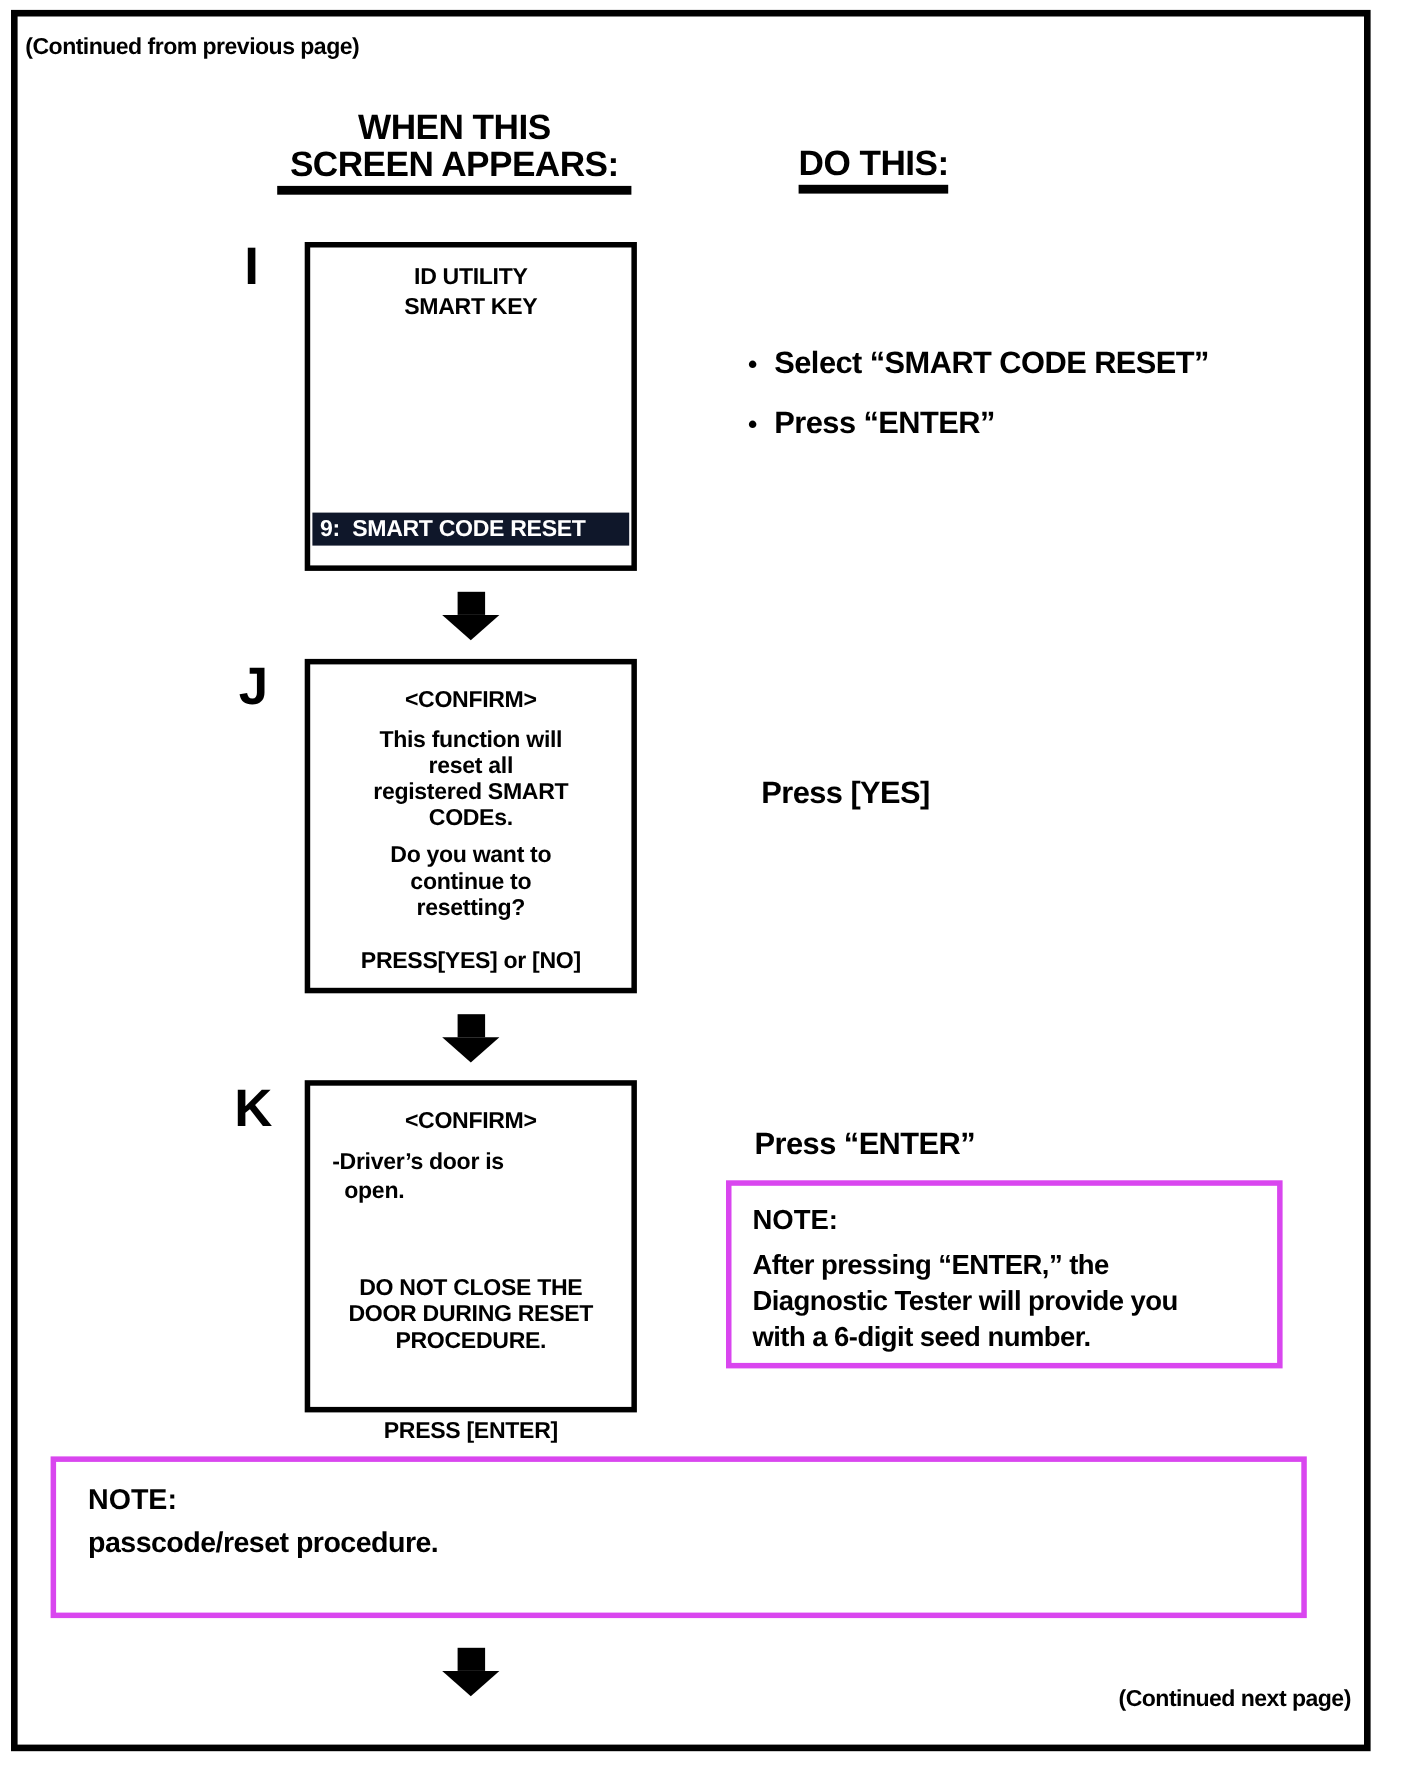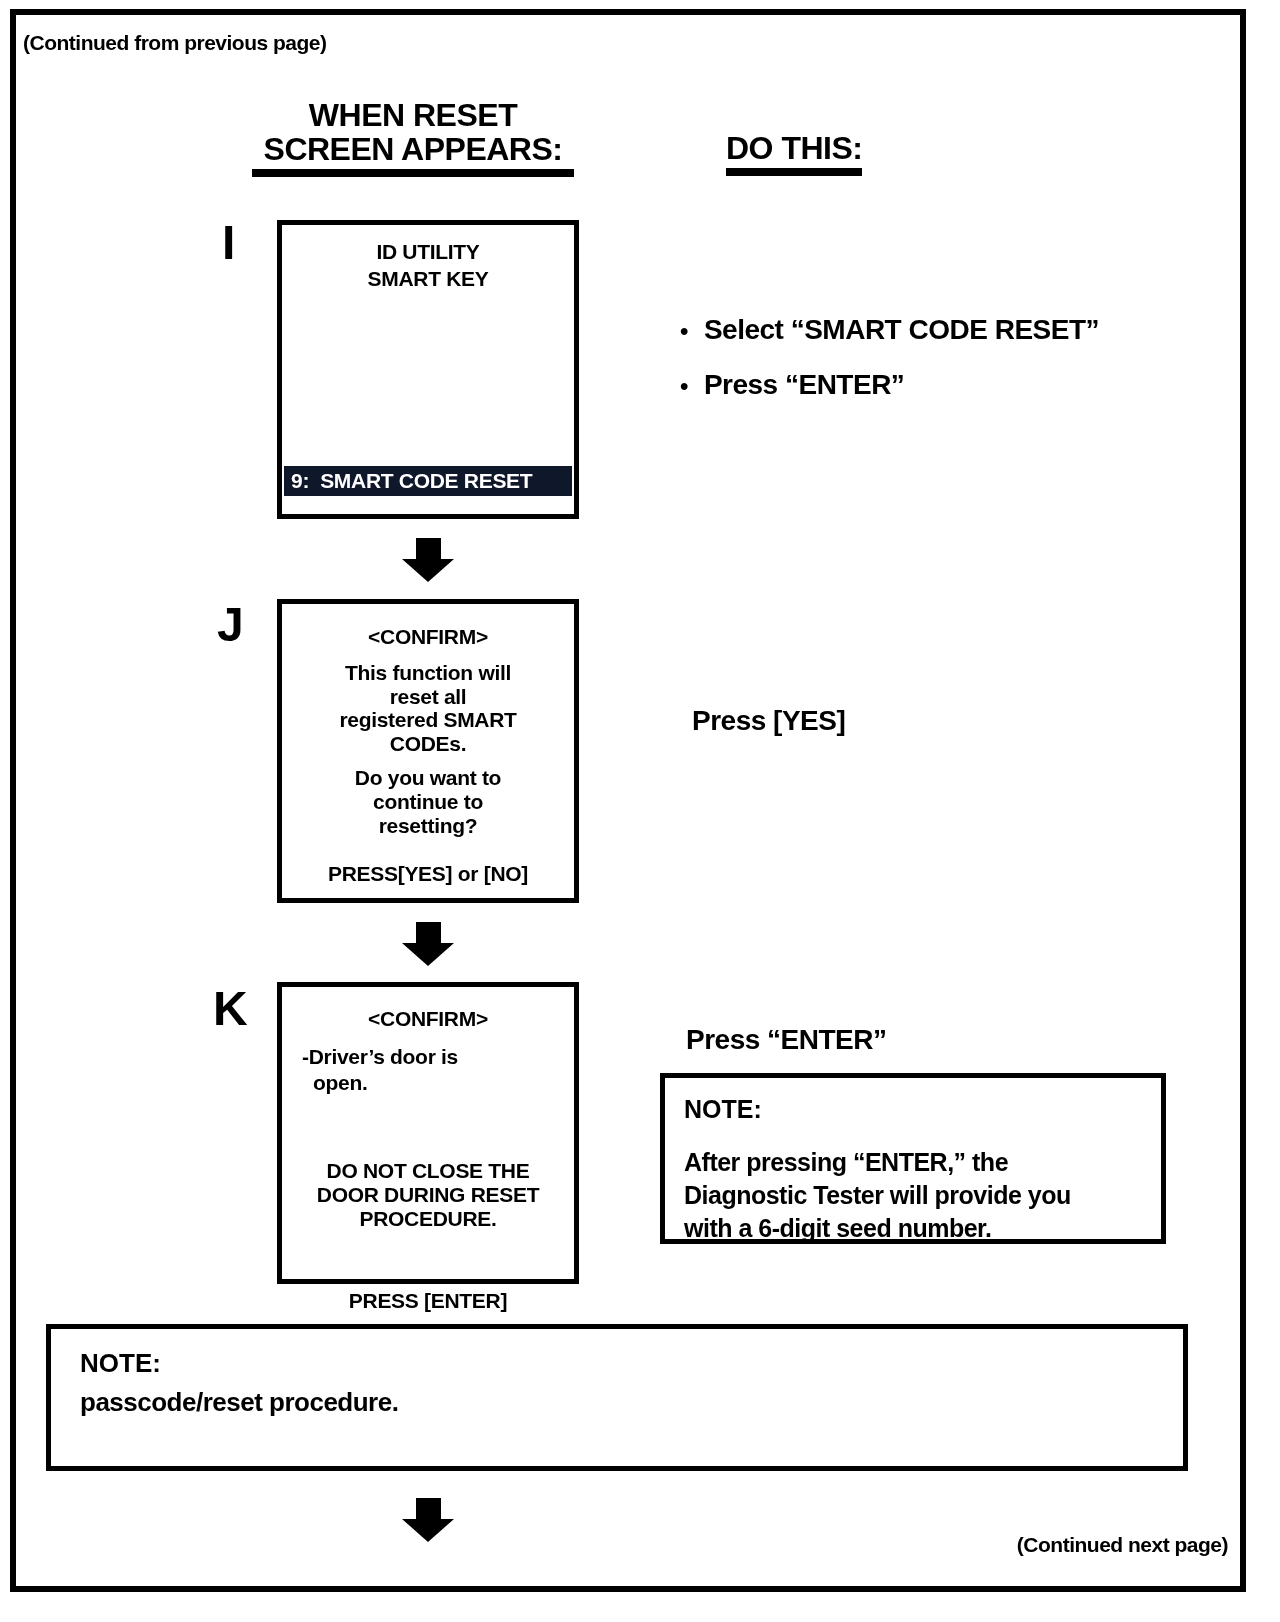--- a/index.html
+++ b/index.html
@@ -75,24 +75,24 @@
 
   .bullets { position: absolute; left: 680px; top: 314px; }
   .bullet-line { display: flex; align-items: baseline; font-size: 28px; letter-spacing: -0.5px; white-space: nowrap; }
   .bullet-line + .bullet-line { margin-top: 23px; }
   .bullet-dot { font-size: 24px; margin-right: 16px; }
 
   .instr { position: absolute; font-size: 28px; letter-spacing: -0.5px; white-space: nowrap; }
   .instr-yes { left: 692px; top: 705px; }
   .instr-enter { left: 686px; top: 1024px; }
 
-  .note-box { position: absolute; border: 5px solid #000000; background: #fff; }
+  .note-box { position: absolute; border: 5px solid #d946ef; background: #fff; }
   .note-k { left: 660px; top: 1073px; width: 506px; height: 171px; }
   .note-k .note-title { position: absolute; left: 19px; top: 17px; font-size: 25px; }
-  .note-k .note-lines { position: absolute; left: 19px; top: 68px; font-size: 25px; line-height: 33px; letter-spacing: -0.5px; white-space: nowrap; }
+  .note-k .note-lines { position: absolute; left: 19px; top: 56px; font-size: 25px; line-height: 33px; letter-spacing: -0.5px; white-space: nowrap; }
 
   .note-bottom { left: 46px; top: 1324px; width: 1142px; height: 147px; }
   .note-bottom .note-title { position: absolute; left: 29px; top: 19px; font-size: 26px; }
   .note-bottom .note-lines { position: absolute; left: 29px; top: 57px; font-size: 26px; line-height: 33px; letter-spacing: -0.5px; white-space: nowrap; }
 
   .flow-arrow { position: absolute; left: 402px; width: 52px; }
   .flow-arrow .stem { width: 25px; height: 21px; background: #000; margin: 0 auto; }
   .flow-arrow .head {
     width: 0; height: 0; margin: 0 auto;
     border-left: 26px solid transparent;
@@ -104,21 +104,21 @@
   .arrow-3 { top: 1498px; }
 </style>
 </head>
 <body>
 
 <div class="page-frame"></div>
 
 <div class="continued-from">(Continued from previous page)</div>
 
 <div class="when-header">
-  <div>WHEN RESET</div>
+  <div>WHEN THIS</div>
   <div>SCREEN APPEARS:</div>
 </div>
 
 <div class="dothis-header">DO THIS:</div>
 
 <div class="step-label" style="left:222px;top:220px">I</div>
 <div class="screen" style="top:220px;height:299px">
   <div class="center si-title scr-text">
     <div>ID UTILITY</div>
     <div>SMART KEY</div>

